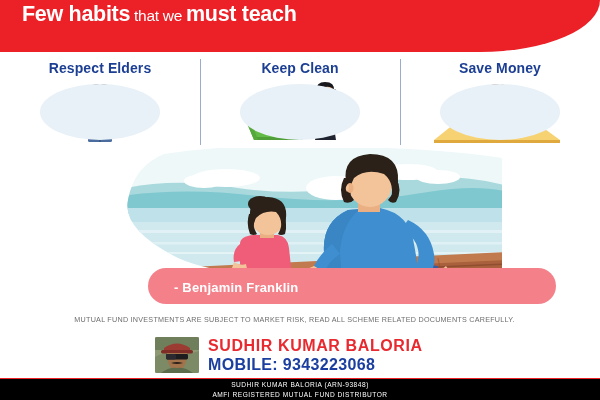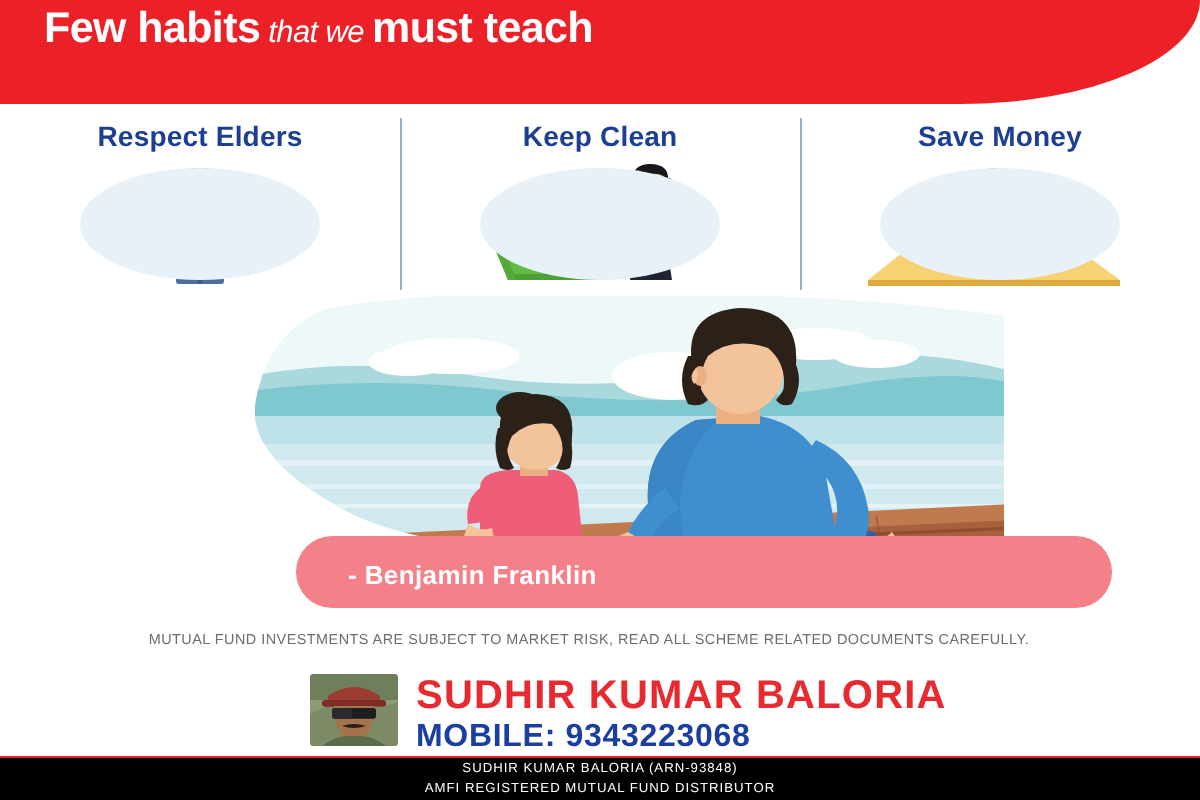--- a/index.html
+++ b/index.html
@@ -30,21 +30,21 @@
     left: 22px; top: 3px;
     width: 540px;
     color: #ffffff;
     line-height: 1.06;
     letter-spacing: -0.3px;
   }
   .hl-1, .hl-2 { display: block; white-space: nowrap; }
   .hl-1 { font-size: 21.5px; }
   .hl-2 { font-size: 21.5px; margin-top: -1px; }
   .w-bold { font-weight: bold; }
-  .w-light { font-weight: normal; font-size: 15.5px; font-style: italic; }
+  .w-light { font-weight: normal; font-size: 15.5px; }
   .w-small { font-weight: normal; font-size: 13.5px; }
 
   
   .habits {
     position: absolute;
     left: 0; top: 55px;
     width: 600px; height: 93px;
     display: flex;
     text-align: center;
   }
@@ -144,21 +144,21 @@
   }
   .avatar {
     width: 44px; height: 36px;
     border-radius: 2px;
     overflow: hidden;
     flex: 0 0 auto;
     background: #7d8a6b;
   }
   .contact-lines { padding-top: 0px; }
   .contact-name {
-    font-size: 20px;
+    font-size: 16px;
     font-weight: bold;
     color: #e8292f;
     letter-spacing: 0.6px;
     line-height: 1.1;
     white-space: nowrap;
   }
   .contact-mobile {
     font-size: 16px;
     font-weight: bold;
     color: #1b3fa0;

